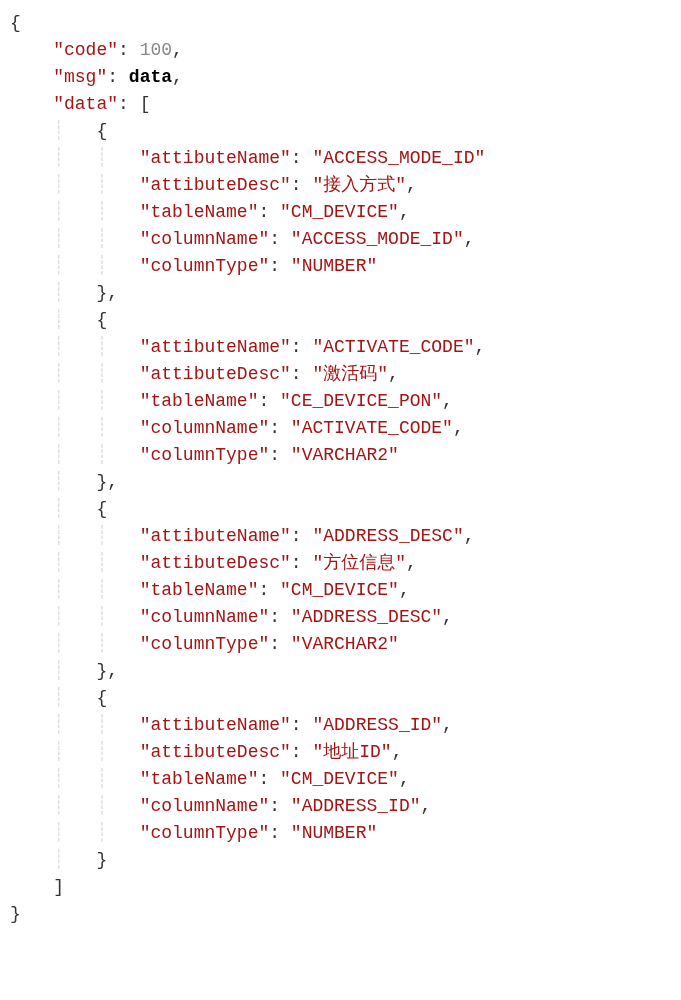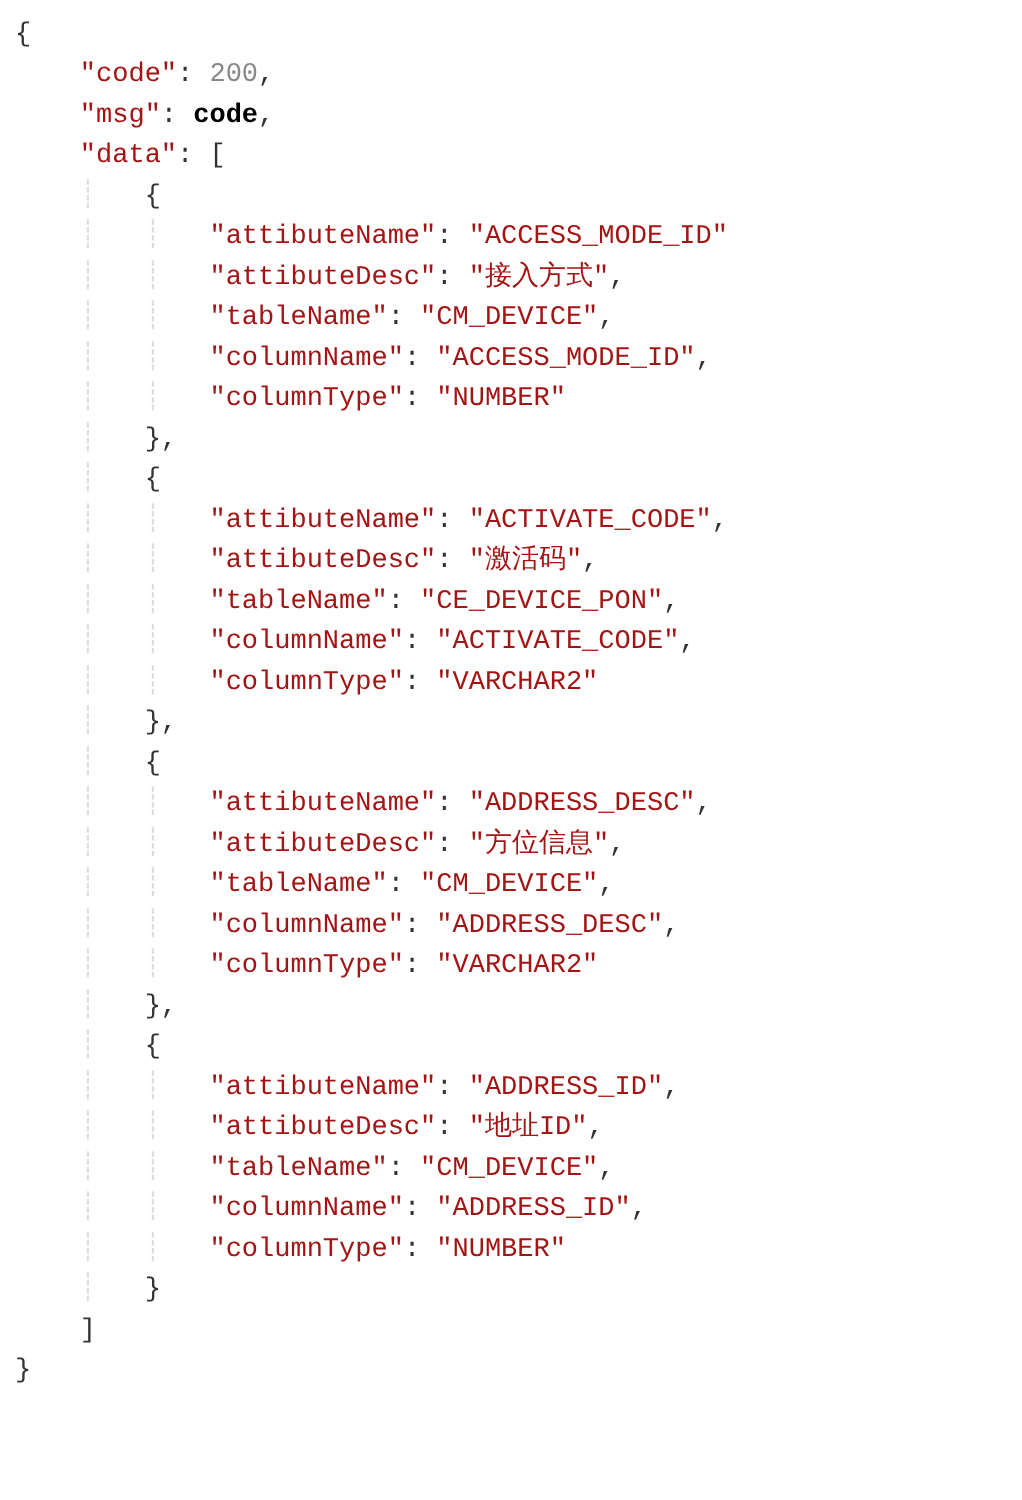--- a/index.html
+++ b/index.html
@@ -34,23 +34,23 @@
   .null { color: #000; font-weight: bold; }
   .punc { color: #333; }
 </style>
 </head>
 <body>
 
 <div>
 
 <div class="line"><span class="punc">{</span></div>
 
-<div class="line"><span class="guide">    </span><span class="content">    <span class="key">"code"</span><span class="punc">: </span><span class="num">200</span><span class="punc">,</span></span></div>
+<div class="line"><span class="guide">    </span><span class="content">    <span class="key">"code"</span><span class="punc">: </span><span class="num">100</span><span class="punc">,</span></span></div>
 
-<div class="line"><span class="guide">    </span><span class="content">    <span class="key">"msg"</span><span class="punc">: </span><span class="null">code</span><span class="punc">,</span></span></div>
+<div class="line"><span class="guide">    </span><span class="content">    <span class="key">"msg"</span><span class="punc">: </span><span class="null">data</span><span class="punc">,</span></span></div>
 
 <div class="line"><span class="guide">    </span><span class="content">    <span class="key">"data"</span><span class="punc">: </span><span class="punc">[</span></span></div>
 
 <div class="line"><span class="guide">    ┊   </span><span class="content">        <span class="punc">{</span></span></div>
 <div class="line"><span class="guide">    ┊   ┊   </span><span class="content">            <span class="key">"attibuteName"</span><span class="punc">: </span><span class="str">"ACCESS_MODE_ID"</span></span></div>
 <div class="line"><span class="guide">    ┊   ┊   </span><span class="content">            <span class="key">"attibuteDesc"</span><span class="punc">: </span><span class="str">"接入方式"</span><span class="punc">,</span></span></div>
 <div class="line"><span class="guide">    ┊   ┊   </span><span class="content">            <span class="key">"tableName"</span><span class="punc">: </span><span class="str">"CM_DEVICE"</span><span class="punc">,</span></span></div>
 <div class="line"><span class="guide">    ┊   ┊   </span><span class="content">            <span class="key">"columnName"</span><span class="punc">: </span><span class="str">"ACCESS_MODE_ID"</span><span class="punc">,</span></span></div>
 <div class="line"><span class="guide">    ┊   ┊   </span><span class="content">            <span class="key">"columnType"</span><span class="punc">: </span><span class="str">"NUMBER"</span></span></div>
 <div class="line"><span class="guide">    ┊   </span><span class="content">        <span class="punc">}</span><span class="punc">,</span></span></div>

